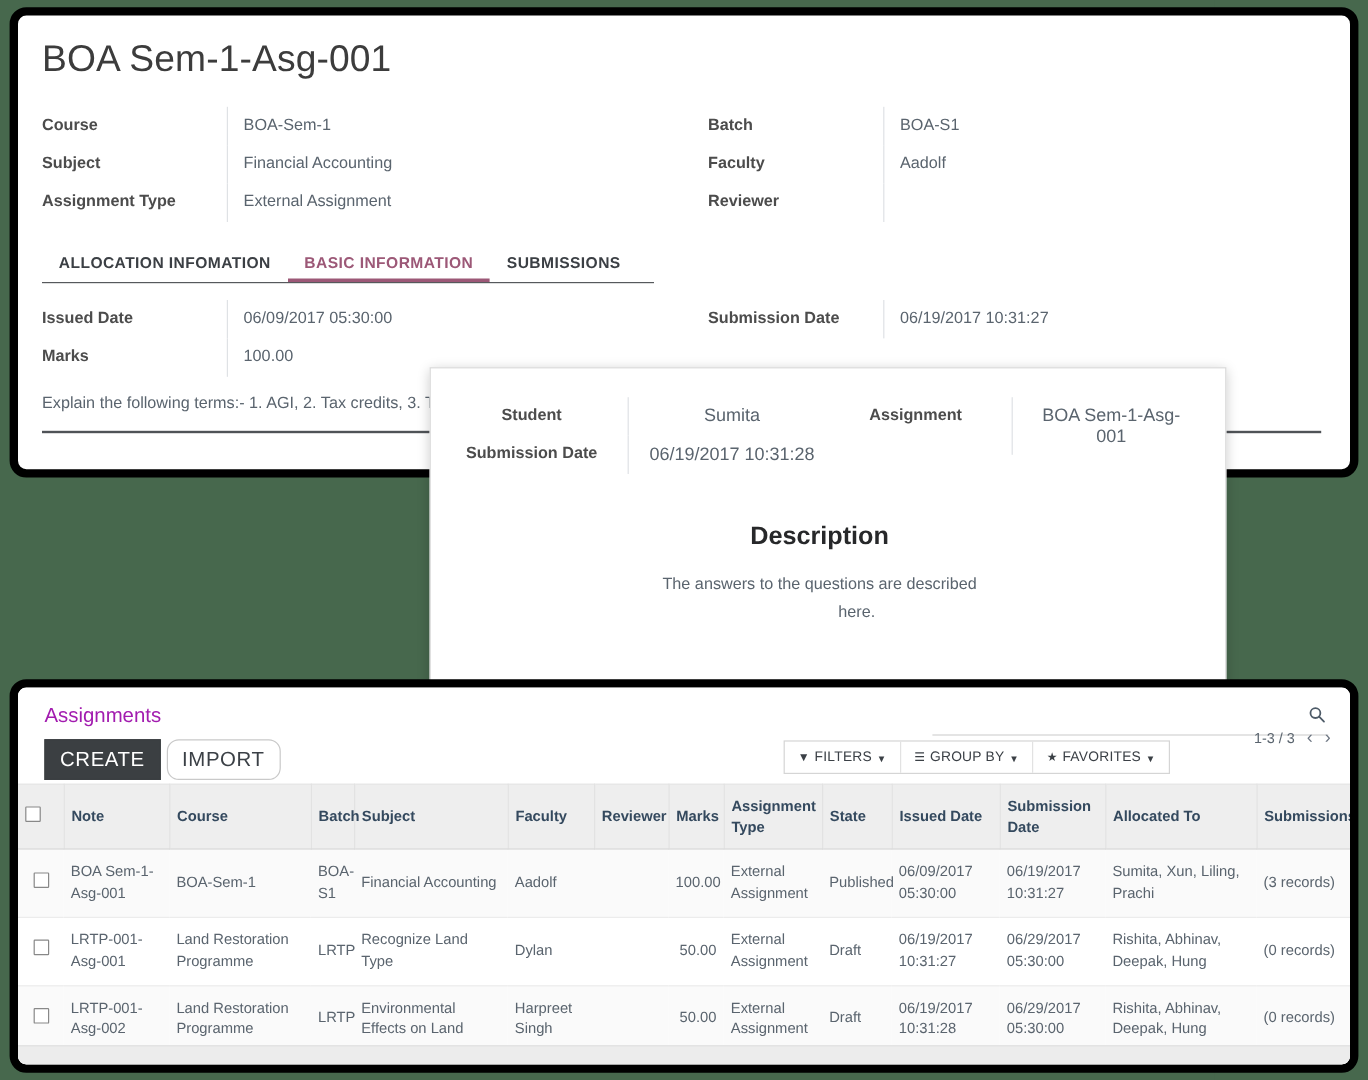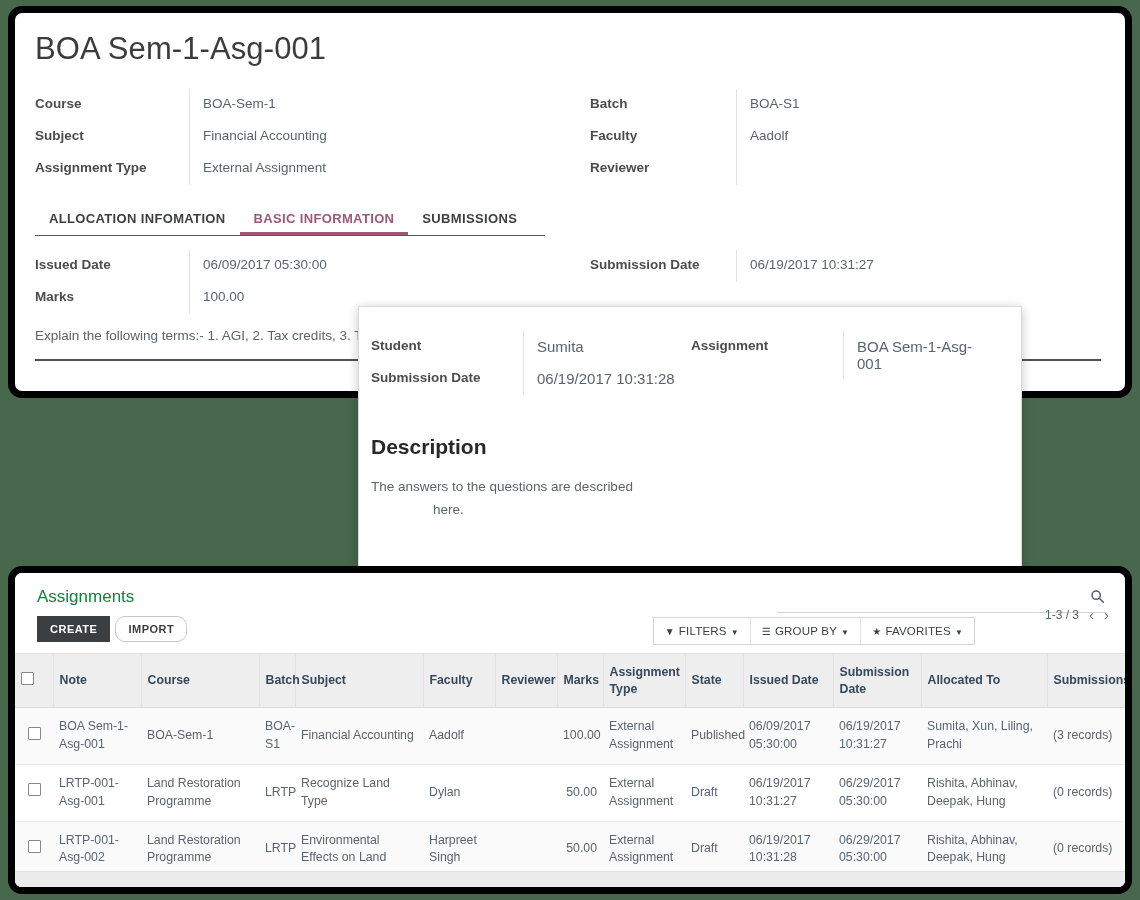--- a/index.html
+++ b/index.html
@@ -112,20 +112,21 @@
   
   .overlay-panel {
     position: absolute;
     left: 358px; top: 306px;
     width: 664px; height: 303px;
     background: #ffffff;
     border: 1px solid #d9d9d9;
     box-shadow: 0 2px 10px rgba(0,0,0,.22);
     padding: 24px 26px 0 12px;
     overflow: hidden;
+    text-align: center;
   }
   .ov-fields { display: flex; }
   .ov-col { width: 50%; }
   .ov-col.right { padding-left: 8px; }
   .ov-label {
     width: 152px; flex: 0 0 152px;
     font-size: 13.5px; font-weight: bold; color: #4c4c4c;
     padding: 7px 8px 7px 0;
   }
   .ov-value {
@@ -157,36 +158,36 @@
     overflow: hidden;
   }
   .list-inner { position: relative; width: 100%; height: 100%; background:#fff; }
 
   .list-head {
     position: relative;
     padding: 12px 14px 0 14px;
     height: 80px;
   }
   .list-title {
-    font-size: 17px; color: #15803d; font-weight: 400;
+    font-size: 17px; color: #a21caf; font-weight: 400;
     margin: 2px 0 0 8px;
   }
   .search-wrap {
     position: absolute;
     right: 18px; top: 10px;
     width: 330px;
     border-bottom: 1px solid #d3d3d3;
     height: 30px;
     display: flex; align-items: center; justify-content: flex-end;
   }
   .search-icon { color: #4e5b68; font-size: 15px; padding-right: 2px; }
 
   .btnrow { margin: 9px 0 0 8px; display: flex; align-items: center; }
   .btn {
-    font-size: 11px; font-weight: bold; letter-spacing: .5px;
+    font-size: 17px; font-weight: normal; letter-spacing: .5px;
     padding: 6px 12px; border: 1px solid #c9c9c9; background: #fff;
     color: #3b4046; cursor: pointer;
   }
   .btn.primary { background: #3b3f42; color: #fff; border-color: #3b3f42; }
   .btn + .btn { margin-left: 5px; border-radius: 10px; }
 
   .filters {
     position: absolute;
     right: 150px; top: 44px;
     display: flex; align-items: center;

